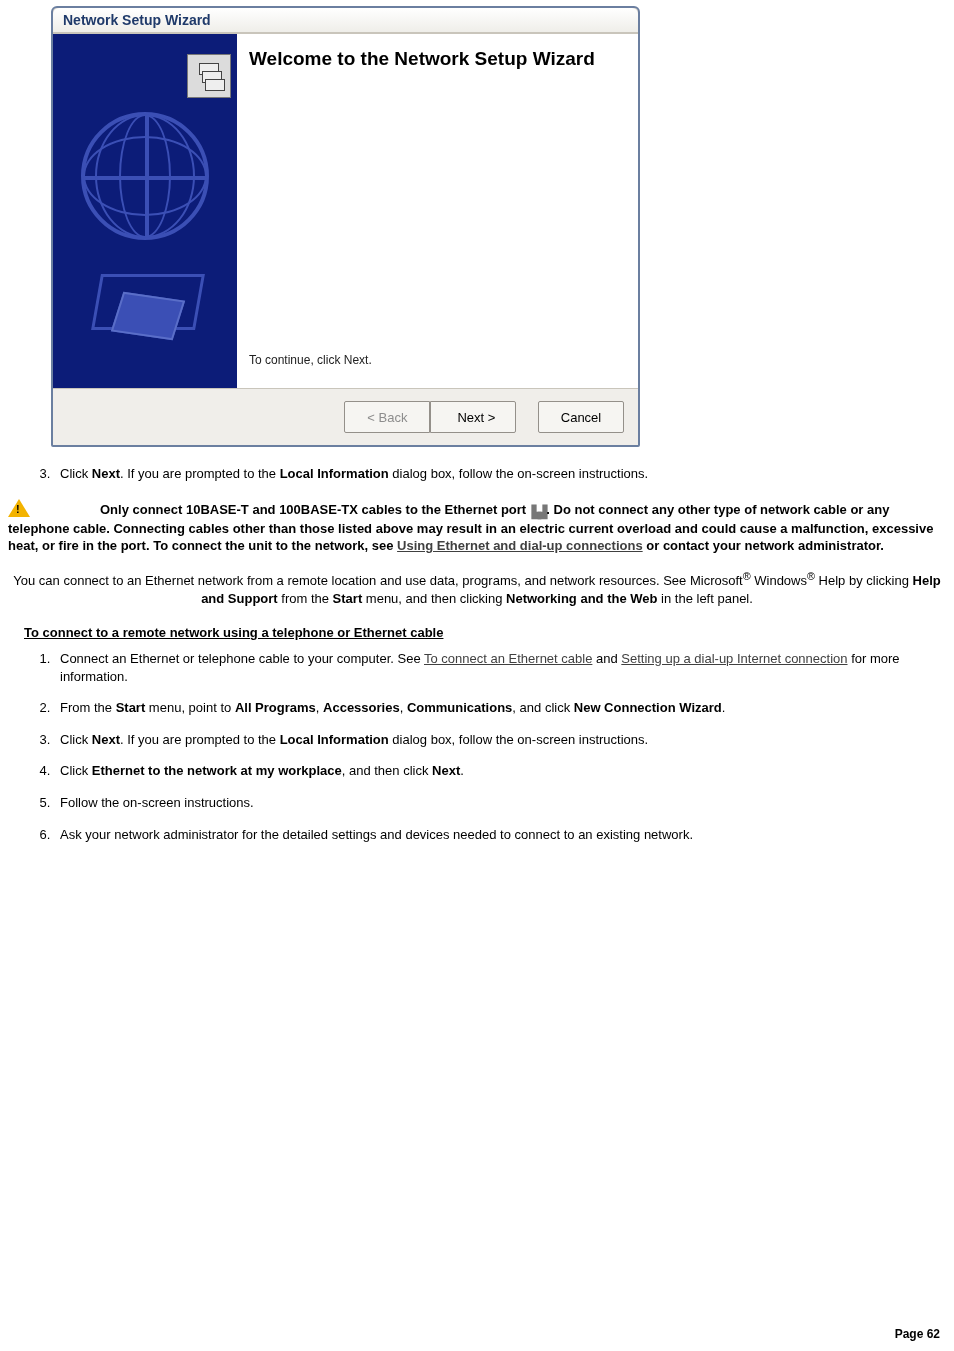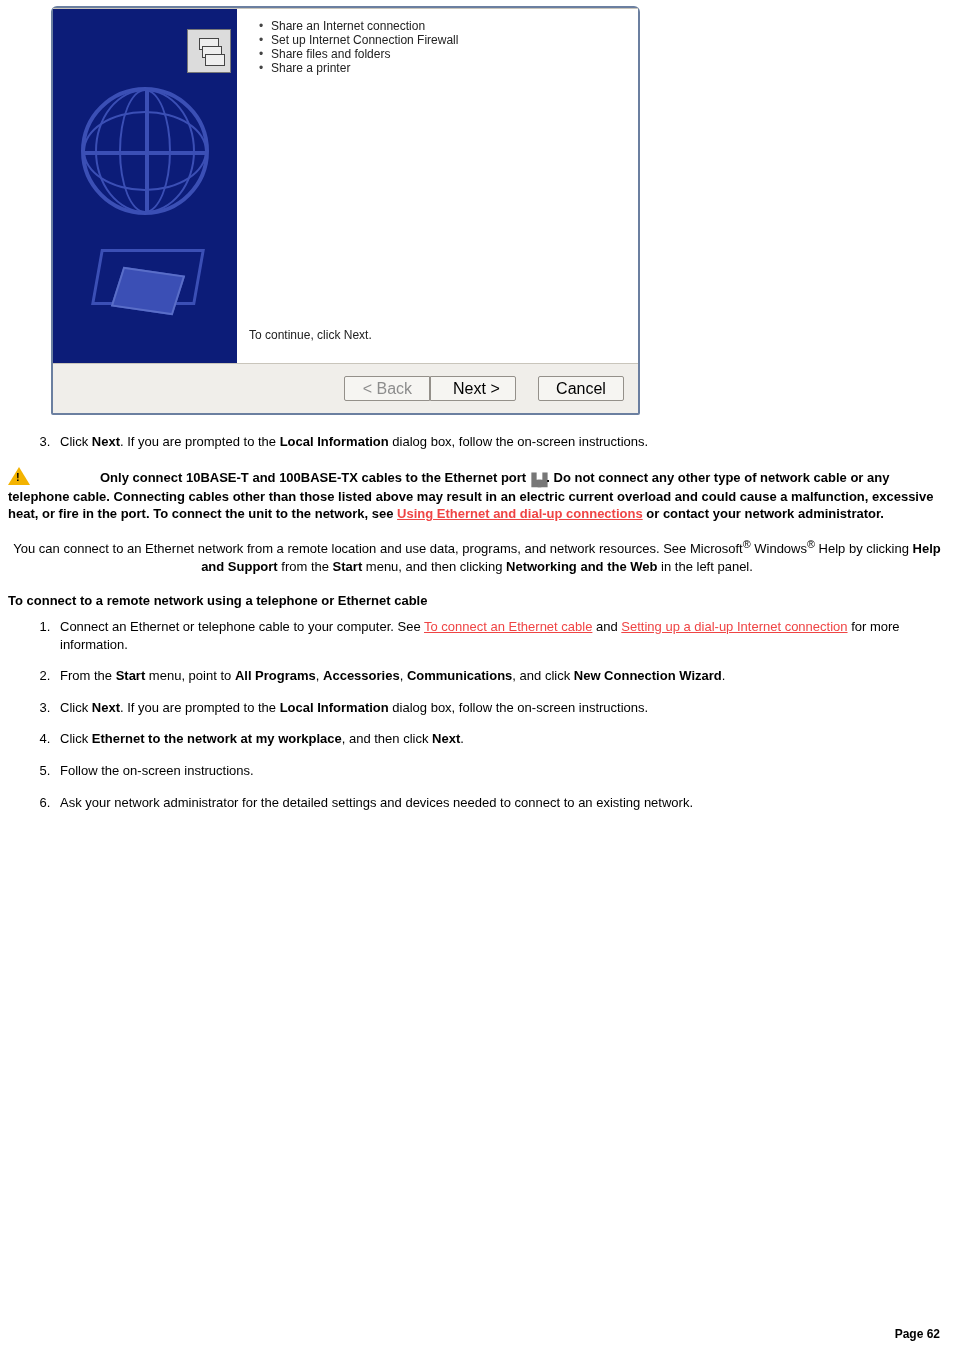--- a/index.html
+++ b/index.html
@@ -121,24 +121,24 @@
   }
   .wizard-continue { margin-top: auto; padding-top: 40px; }
   .wizard-buttons {
     background: #f0eeea;
     border-top: 1px solid #c9c5bb;
     padding: 12px 14px;
     text-align: right;
   }
   .wizard-buttons button {
     width: 86px;
-    height: 25px;
+    height: 32px;
     margin-left: 6px;
     font-family: Tahoma, Arial, sans-serif;
-    font-size: 16px;
+    font-size: 13px;
     background: #f6f5f2;
     border: 1px solid #94908a;
     border-radius: 2px;
     cursor: pointer;
   }
   .wizard-buttons button[disabled] {
     color: #8d8d8d;
     cursor: default;
   }
   .btn-group { display:inline-flex; margin-right: 12px;}
@@ -169,59 +169,55 @@
     position:relative;
     vertical-align: -3px;
     margin-right: 70px;
   }
   .warn-tri::after{
     content:"!";position:absolute;left:-3px;top:3px;font-size:11px;color:#000;font-weight:bold;
   }
   .eth-icon{
     display:inline-block;vertical-align:-2px;color:#777;font-size:12px;letter-spacing:-3px;margin:0 2px;
   }
-  .link { color: #ef4444; text-decoration: underline; cursor:pointer;}
+  .link { color: #404040; text-decoration: underline; cursor:pointer;}
   .para { margin: 4px 0 18px 0; line-height:1.35;text-align:center; }
-  .section-h { font-weight:bold; margin: 10px 0 10px 0; }
+  .section-h { font-weight:bold; margin: 10px 0 10px 16px; text-decoration: underline; }
   .page-num {
     position:absolute; right:14px; bottom:10px; font-size:12px; font-weight:bold;
   }
 </style>
 </head>
 <body>
 
 <div class="page">
 
   <div class="wizard">
+    <div class="wizard-title">Network Setup Wizard</div>
     <div class="wizard-body">
       <div class="wizard-side">
         <div class="side-box">
           <div class="server-stack">
             <div class="c c1"></div>
               <div class="c c2"></div>
               <div class="c c3"></div>
           </div>
         </div>
         <div class="globe">
           <div class="ell e1"></div>
             <div class="ell e2"></div>
             <div class="ell e3"></div>
         </div>
         <div class="printer">
           <div class="body"></div>
             <div class="paper"></div>
         </div>
       </div>
       <div class="wizard-main">
-        <ul class="wizard-ul">
-          <li>Share an Internet connection</li>
-          <li>Set up Internet Connection Firewall</li>
-          <li>Share files and folders</li>
-          <li>Share a printer</li>
-        </ul>
+        <div class="wizard-h">Welcome to the Network Setup Wizard</div>
         <p class="wizard-p wizard-continue">To continue, click Next.</p>
       </div>
     </div>
     <div class="wizard-buttons">
       <span class="btn-group">
         <button disabled="">&lt; Back</button>
         <button>Next &gt;</button>
       </span>
       <button>Cancel</button>
     </div>

